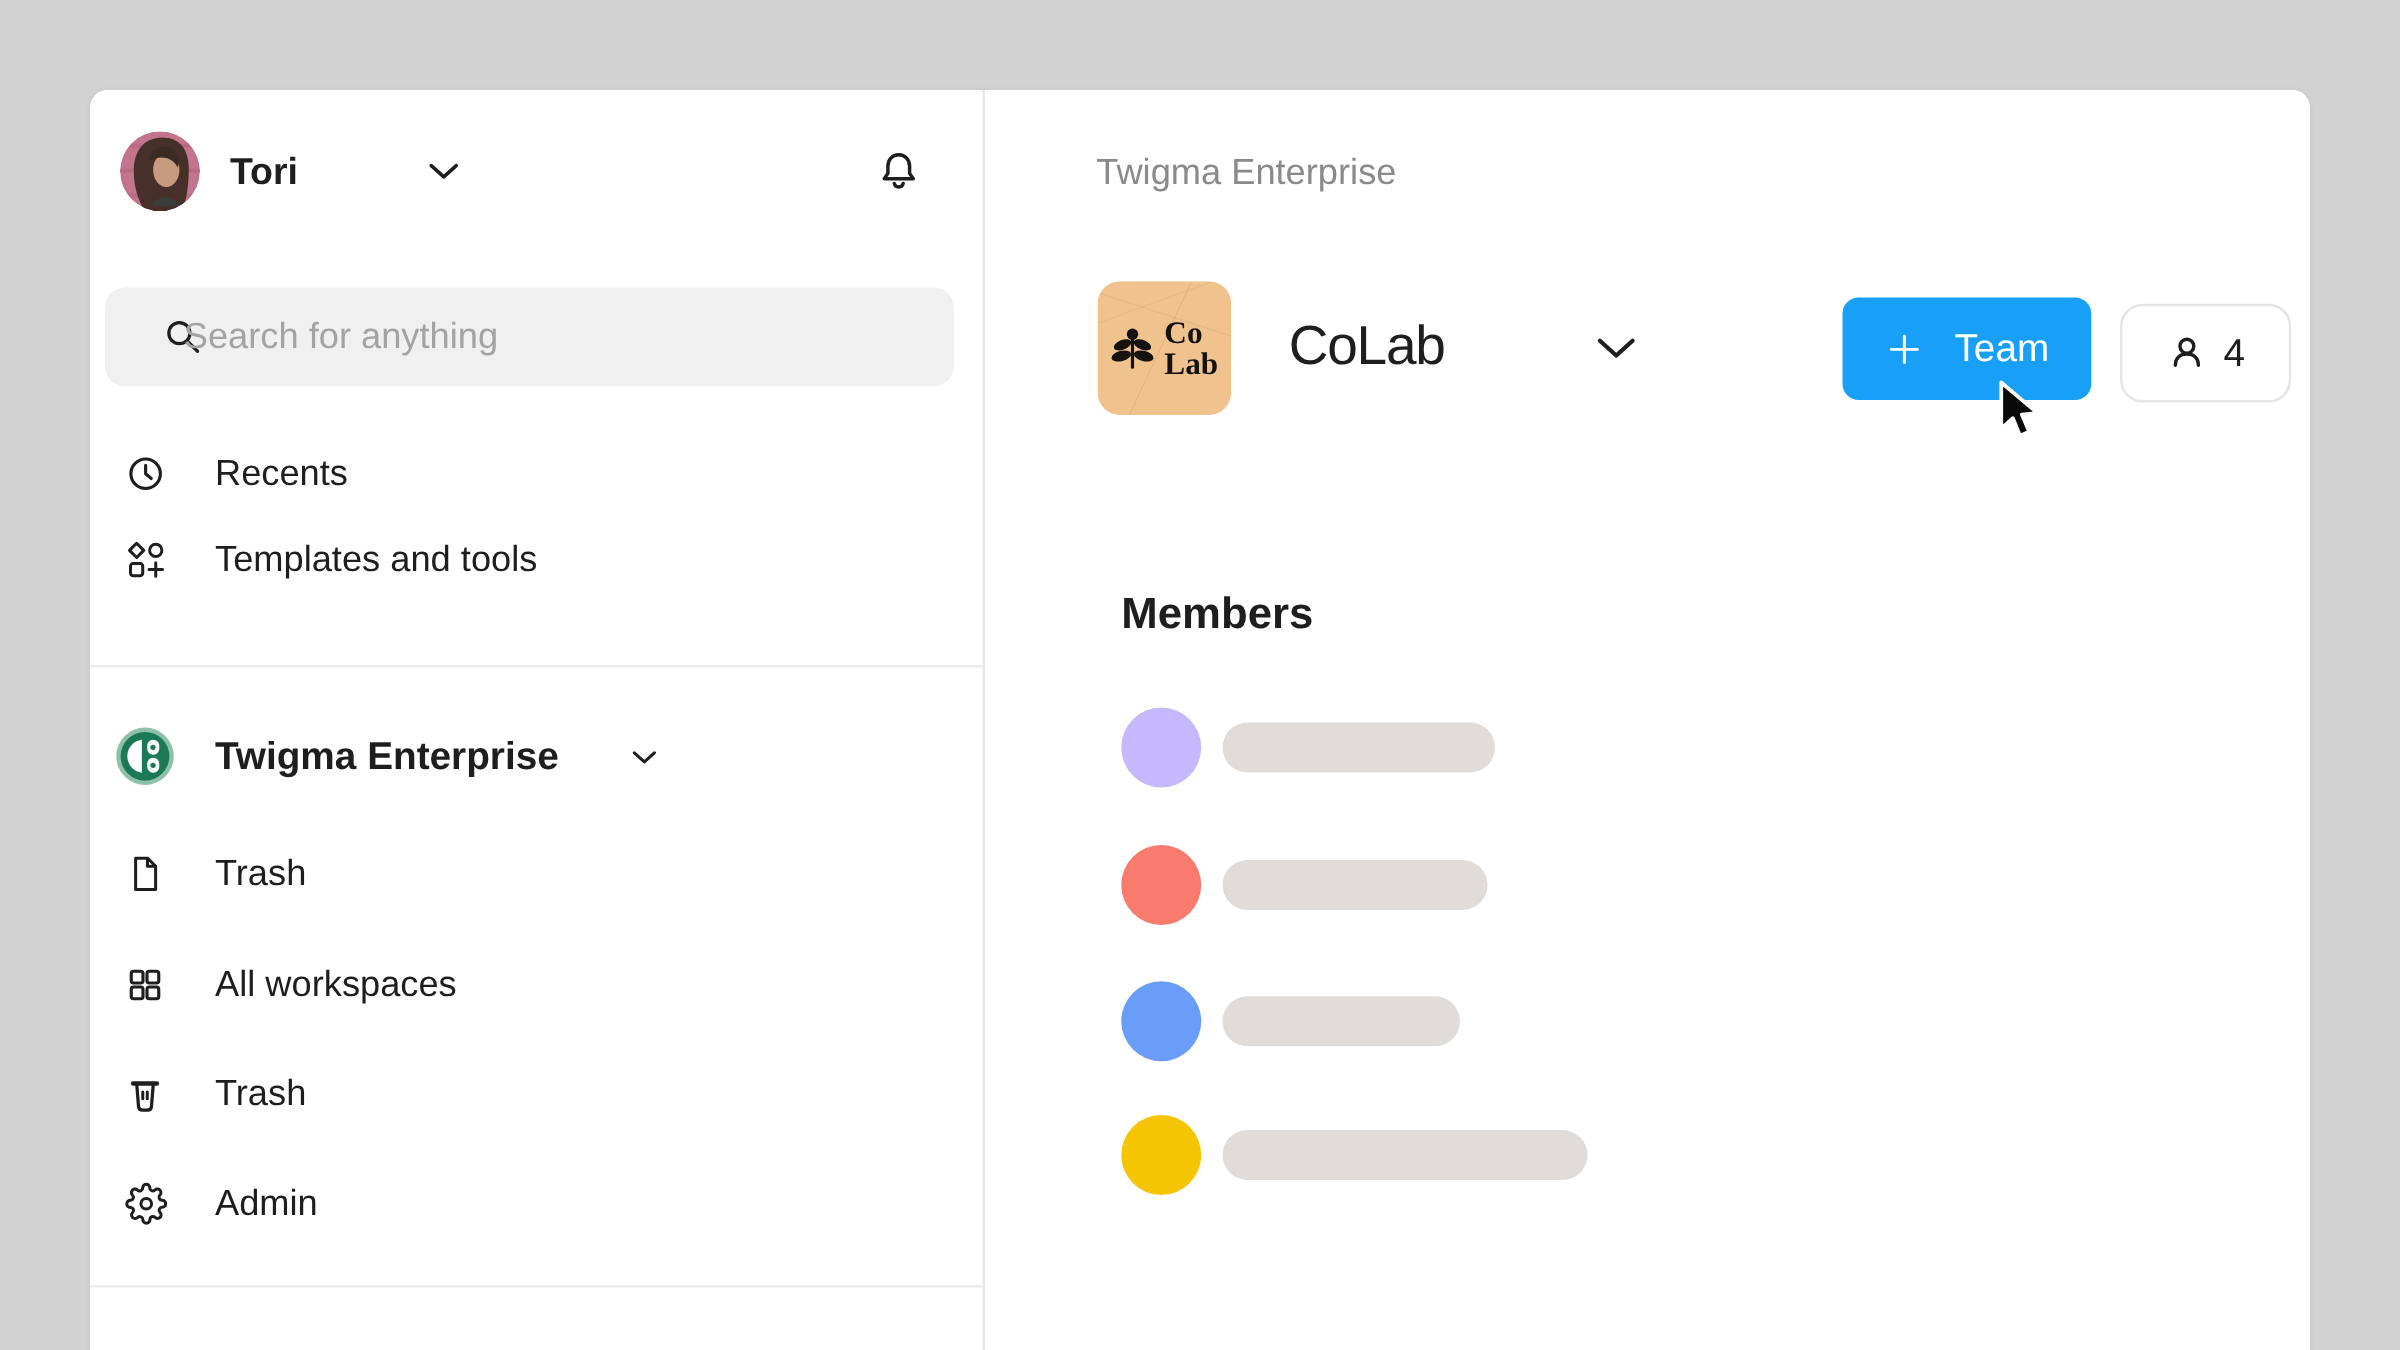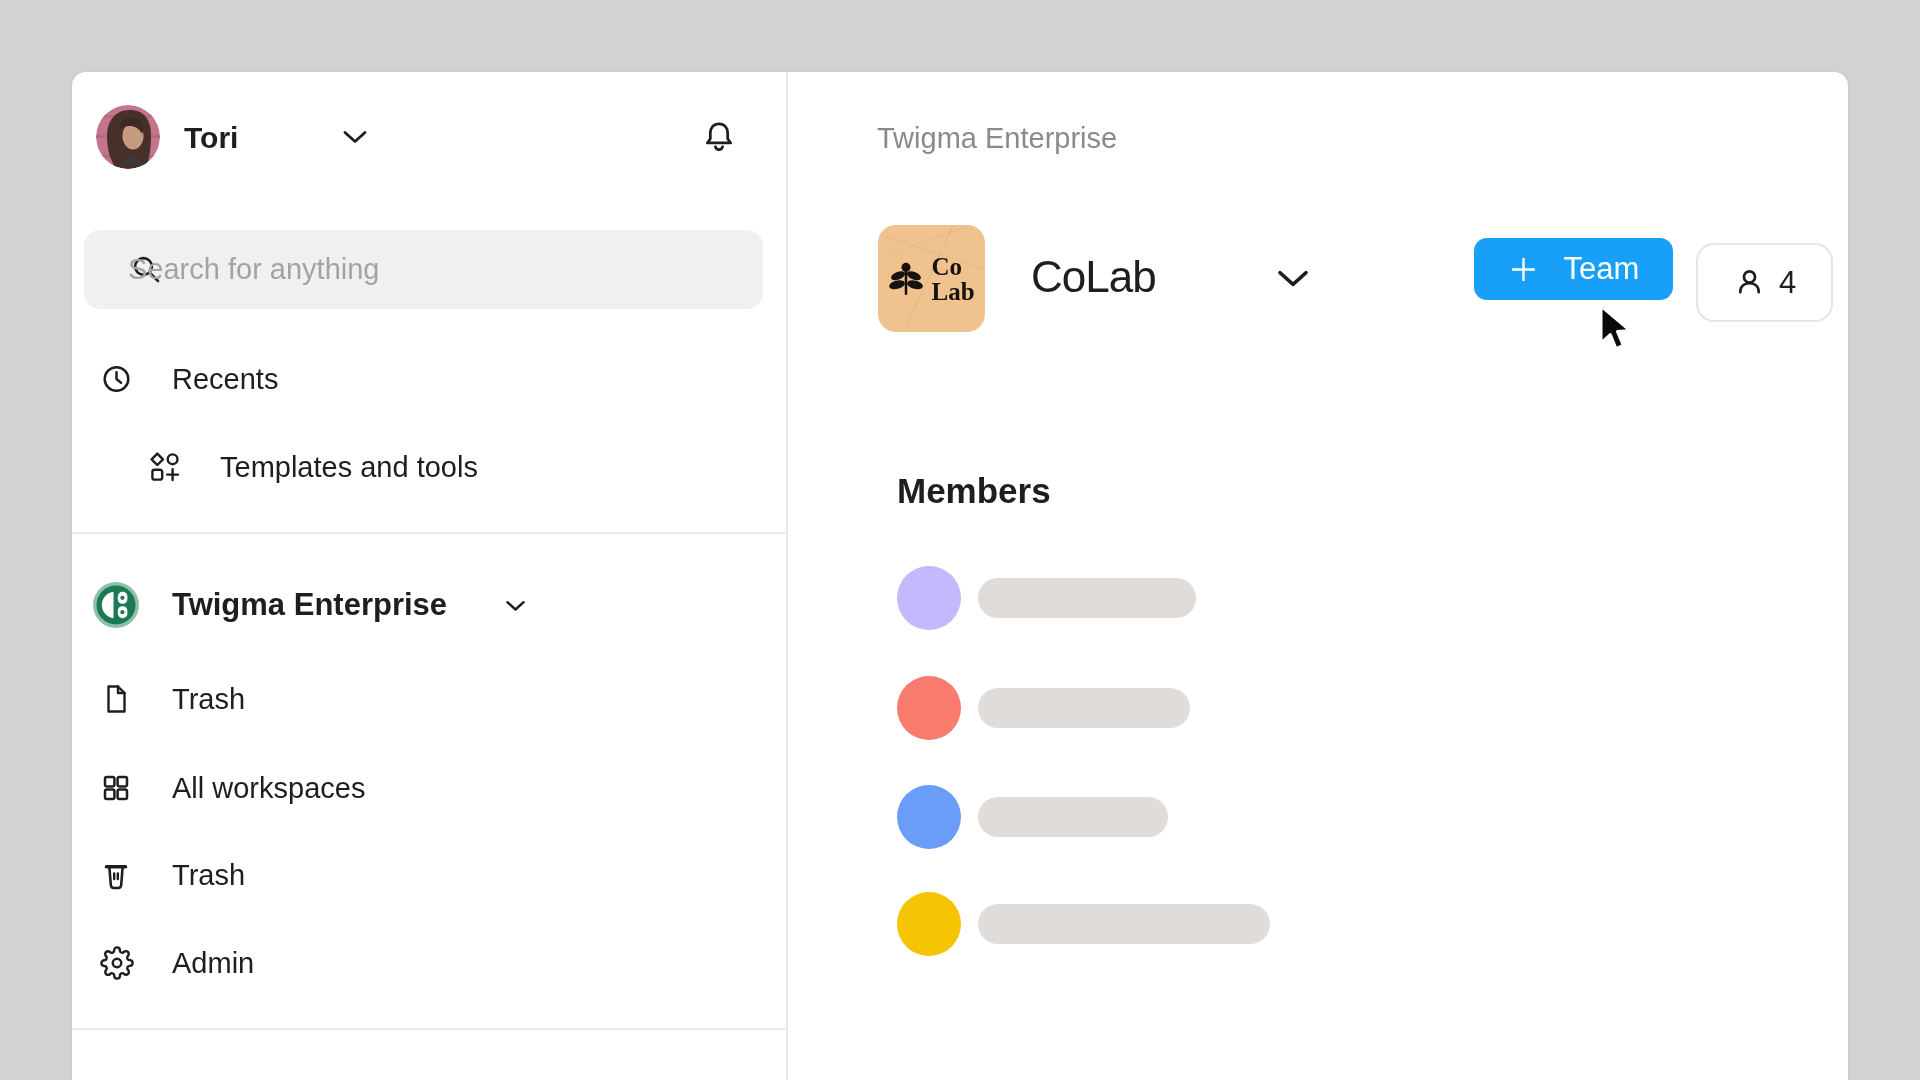--- a/index.html
+++ b/index.html
@@ -26,21 +26,21 @@
   .avatar{position:absolute;left:24px;top:33px;width:64px;height:64px;border-radius:50%;overflow:hidden;}
   .user-name{position:absolute;left:112px;top:47px;font-size:30px;font-weight:600;line-height:38px;}
   .user-chevron{position:absolute;left:270px;top:57px;}
   .bell{position:absolute;left:629px;top:47px;}
   .searchbar{
     position:absolute;left:12px;top:158px;width:679px;height:79px;
     background:var(--search-bg);border-radius:16px;border:none;
   }
   .searchbar input{
     position:absolute;left:0;top:0;width:100%;height:100%;background:transparent;border:none;outline:none;
-    padding-left:44px;font-size:29px;font-family:"Liberation Sans",sans-serif;color:var(--text-primary);
+    padding-left:63px;font-size:29px;font-family:"Liberation Sans",sans-serif;color:var(--text-primary);
   }
   .searchbar input::placeholder{color:var(--placeholder);}
   .search-glyph{position:absolute;left:46px;top:23px;pointer-events:none;}
   .srow{position:absolute;left:0;width:760px;height:44px;display:flex;align-items:center;cursor:default;}
   .srow .sicon{position:absolute;left:28px;top:50%;transform:translateY(-50%);display:flex;}
   .srow .slabel{position:absolute;left:100px;font-size:29px;line-height:40px;}
   .org-row .slabel{font-weight:600;font-size:31px;}
   .org-logo{position:absolute;left:20px;top:50%;transform:translateY(-50%);display:flex;}
   .org-chevron{position:absolute;left:433px;top:50%;transform:translateY(-44%);display:flex;}
   .sdivider{position:absolute;left:0;width:716px;height:2px;background:var(--divider);}
@@ -54,21 +54,21 @@
       linear-gradient(18deg, transparent 68.6%, rgba(146,103,58,.15) 69%, transparent 69.6%),
       linear-gradient(160deg, transparent 22.6%, rgba(146,103,58,.13) 23%, transparent 23.6%);
   }
   .team-logo .wordmark{
     font-family:"Liberation Serif", serif;font-weight:700;font-size:25px;line-height:25px;
     color:#151210;letter-spacing:0;
   }
   .team-title{position:absolute;left:959px;top:167px;font-size:44px;font-weight:500;letter-spacing:-1px;line-height:76px;}
   .title-chevron{position:absolute;left:1204px;top:196px;}
   .team-btn{
-    position:absolute;left:1402px;top:166px;width:199px;height:62px;border:none;border-radius:13px;
+    position:absolute;left:1402px;top:166px;width:199px;height:82px;border:none;border-radius:13px;
     background:var(--accent);color:#fff;display:flex;align-items:center;justify-content:center;gap:25px;
     font-size:31px;font-weight:500;font-family:"Liberation Sans",sans-serif;cursor:pointer;
   }
   .count-btn{
     position:absolute;left:1624px;top:171px;width:137px;height:79px;border-radius:18px;
     background:#fff;border:2px solid var(--border-light);
     display:flex;align-items:center;justify-content:center;gap:13px;
     font-size:31px;color:var(--text-primary);font-family:"Liberation Sans",sans-serif;cursor:pointer;
   }
   .members-heading{position:absolute;left:825px;top:398px;font-size:35px;font-weight:700;line-height:42px;}
@@ -129,21 +129,21 @@
 
     <div class="srow" style="top:285px;">
       <span class="sicon">
         <svg width="33" height="33" viewBox="0 0 33 33" fill="none" stroke="#1e1e1e" stroke-width="2.5" stroke-linecap="round" stroke-linejoin="round">
             <circle cx="16.5" cy="16.5" r="11.8"></circle>
             <path d="M16.5 9.8 V16.5 L21 20.3"></path>
           </svg>
       </span>
       <span class="slabel">Recents</span>
     </div>
-    <div class="srow" style="top:373px;margin-left:48px;">
+    <div class="srow" style="top:354px;">
       <span class="sicon">
         <svg width="34" height="34" viewBox="0 0 34 34" fill="none" stroke="#1e1e1e" stroke-width="2.4" stroke-linecap="round" stroke-linejoin="round">
           <path d="M9.3 3.6 L15 9.3 L9.3 15 L3.6 9.3 Z"></path>
           <circle cx="24.6" cy="9.3" r="4.9"></circle>
           <rect x="4.4" y="19.8" width="9.8" height="9.8" rx="2.2"></rect>
           <path d="M24.6 19.2 V30 M19.2 24.6 H30"></path>
         </svg>
       </span>
       <span class="slabel">Templates and tools</span>
     </div>

